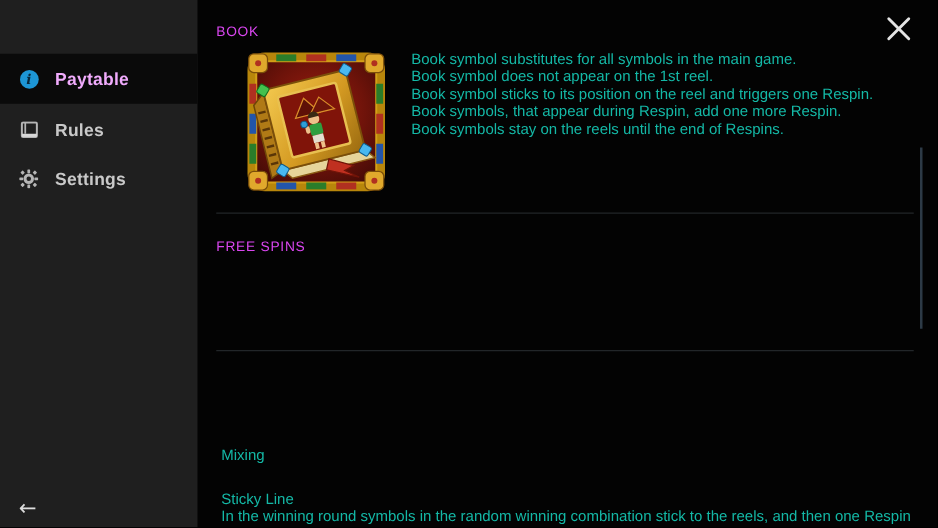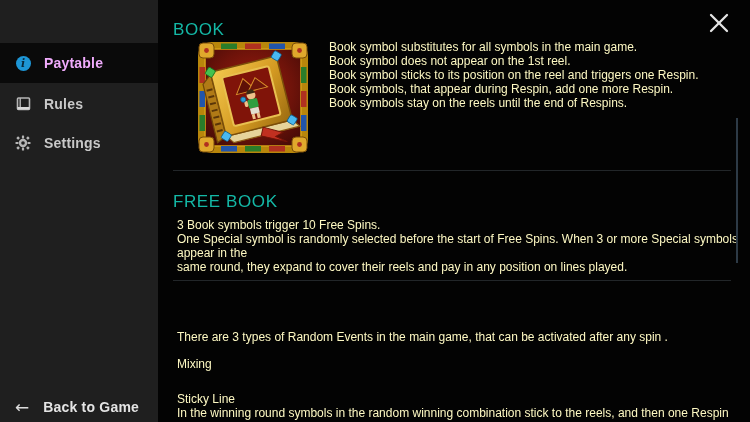--- a/index.html
+++ b/index.html
@@ -30,24 +30,24 @@
     position:absolute;left:0;top:389px;width:158px;height:36px;
     display:flex;align-items:center;gap:14px;padding-left:15px;cursor:pointer;
   }
   .back-arrow{font-family:"DejaVu Sans", sans-serif;font-size:17px;color:#dcdcdc;line-height:1;}
   .back-label{font-size:14px;font-weight:bold;color:#e4e4e4;letter-spacing:.2px;}
   
   .close-btn{position:absolute;left:701px;top:6px;width:36px;height:34px;
     display:flex;align-items:center;justify-content:center;cursor:pointer;}
   
   .h-section{
-    position:absolute;font-size:17px;color:#14b8a6;letter-spacing:.6px;font-weight:normal;
+    position:absolute;font-size:11px;color:#d946ef;letter-spacing:.6px;font-weight:normal;
   }
   .body-text{
-    position:absolute;font-size:12px;line-height:14px;color:#fef9c3;
+    position:absolute;font-size:12px;line-height:14px;color:#14b8a6;
     white-space:pre-line;
   }
   .divider{position:absolute;left:173px;width:558px;height:1px;background:#222629;}
   .symbol-wrap{position:absolute;left:197px;top:41px;width:112px;height:113px;}
   .scroll-thumb{position:absolute;left:736px;top:118px;width:2px;height:145px;background:#2d3a46;cursor:pointer;}
 </style>
 </head>
 <body>
 
 <div class="stage">
@@ -87,21 +87,20 @@
             <rect x="11.6" y="11.6" width="2.6" height="2.6" rx="0.5" transform="rotate(45 12.9 12.9)"></rect>
           </g>
           <circle cx="8" cy="8" r="1.8" fill="#1f1f1f"></circle>
         </svg>
       </span>
       <span class="nav-label">Settings</span>
     </div>
 
     <div class="back-item">
       <span class="back-arrow">←</span>
-      <span class="back-label">Back to Game</span>
     </div>
   </div>
 
   <div class="close-btn">
     <svg width="22" height="22" viewBox="0 0 22 22">
       <line x1="3" y1="3" x2="19" y2="19" stroke="#e4e4e4" stroke-width="2.3" stroke-linecap="round"></line>
       <line x1="19" y1="3" x2="3" y2="19" stroke="#e4e4e4" stroke-width="2.3" stroke-linecap="round"></line>
     </svg>
   </div>
 
@@ -200,28 +199,24 @@
   </div>
 
   <div class="body-text" style="left:329px;top:40px;">Book symbol substitutes for all symbols in the main game.
 Book symbol does not appear on the 1st reel.
 Book symbol sticks to its position on the reel and triggers one Respin.
 Book symbols, that appear during Respin, add one more Respin.
 Book symbols stay on the reels until the end of Respins.</div>
 
   <div class="divider" style="top:170px;"></div>
 
-  <div class="h-section" style="left:173px;top:192px;">FREE BOOK</div>
-  <div class="body-text" style="left:177px;top:218px;">3 Book symbols trigger 10 Free Spins.
-One Special symbol is randomly selected before the start of Free Spins. When 3 or more Special symbols appear in the
-same round, they expand to cover their reels and pay in any position on lines played.</div>
+  <div class="h-section" style="left:173px;top:192px;">FREE SPINS</div>
 
   <div class="divider" style="top:280px;"></div>
 
-  <div class="body-text" style="left:177px;top:330px;">There are 3 types of Random Events in the main game, that can be activated after any spin .</div>
 
   <div class="body-text" style="left:177px;top:357px;">Mixing</div>
 
   <div class="body-text" style="left:177px;top:392px;">Sticky Line</div>
   <div class="body-text" style="left:177px;top:406px;">In the winning round symbols in the random winning combination stick to the reels, and then  one Respin triggers.</div>
 
   <div class="scroll-thumb"></div>
 
 </div>
 

